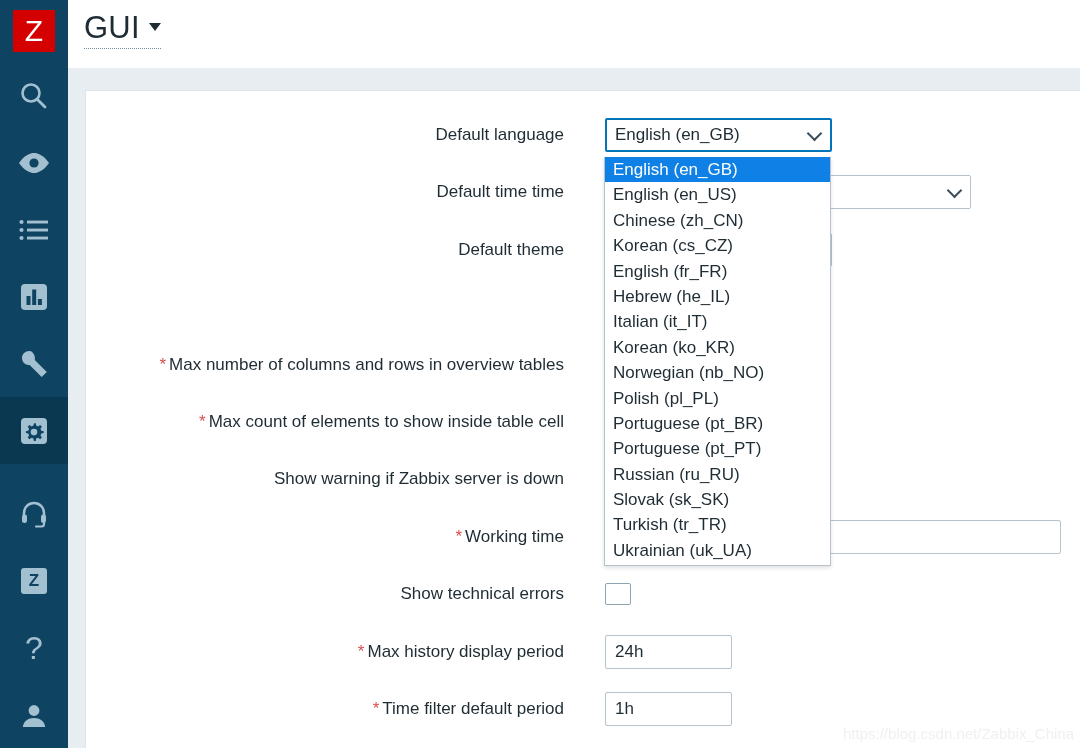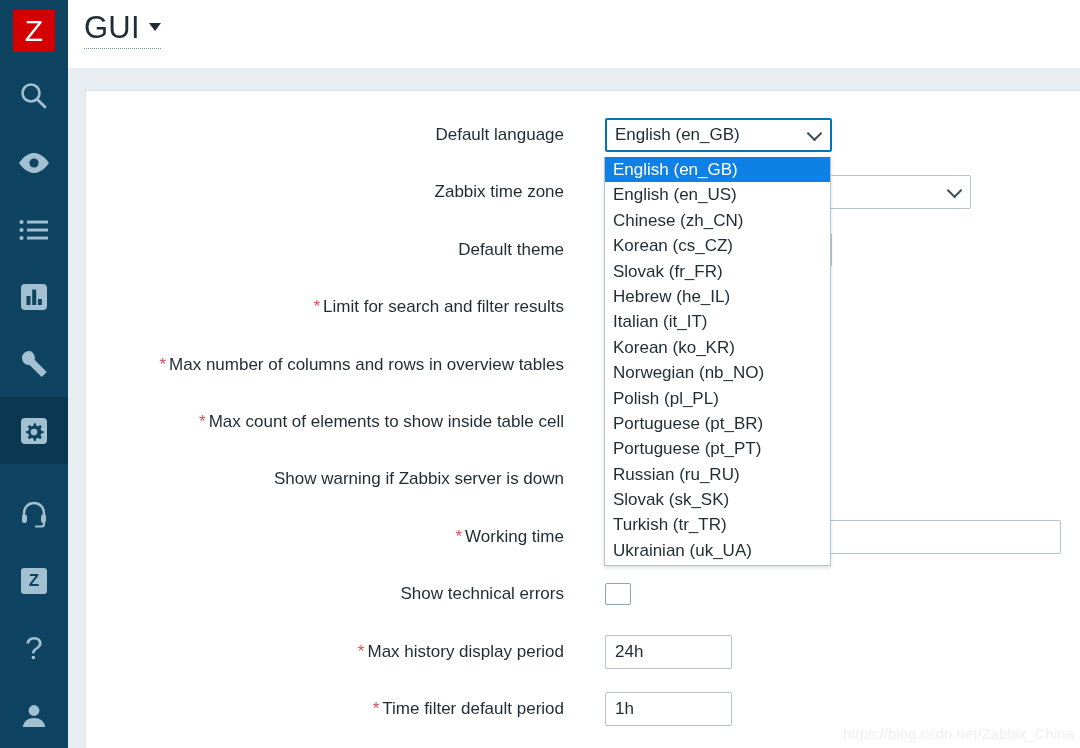--- a/index.html
+++ b/index.html
@@ -302,39 +302,38 @@
           <div class="form-row" style="top: 27px;">
             <div class="form-label"><span>Default language</span></div>
             <div class="field-wrap">
               <div class="zselect focused" style="width: 227px;">
                 <span>English (en_GB)</span>
                 <span class="chev"></span>
               </div>
             </div>
           </div>
           <div class="form-row" style="top: 84.4px;">
-            <div class="form-label"><span>Zabbix time zone</span></div>
+            <div class="form-label"><span>Default time time</span></div>
             <div class="field-wrap">
               <div class="zselect" style="width: 366px;">
                 <span></span>
                 <span class="chev"></span>
               </div>
             </div>
           </div>
           <div class="form-row" style="top: 141.8px;">
             <div class="form-label"><span>Default theme</span></div>
             <div class="field-wrap">
               <div class="zselect" style="width: 227px;">
                 <span></span>
                 <span class="chev"></span>
               </div>
             </div>
           </div>
           <div class="form-row" style="top: 199.2px;">
-            <div class="form-label"><span class="req-star">*</span><span>Limit for search and filter results</span></div>
             <div class="field-wrap">
               <div class="ztext" style="width: 127px;">
                 <span></span>
               </div>
             </div>
           </div>
           <div class="form-row" style="top: 256.6px;">
             <div class="form-label"><span class="req-star">*</span><span>Max number of columns and rows in overview tables</span></div>
             <div class="field-wrap">
               <div class="ztext" style="width: 127px;">
@@ -388,21 +387,21 @@
           </div>
         </div>
     </div>
   </div>
 
   <div id="dropdown">
       <div class="dd-option selected">English (en_GB)</div>
       <div class="dd-option">English (en_US)</div>
       <div class="dd-option">Chinese (zh_CN)</div>
       <div class="dd-option">Korean (cs_CZ)</div>
-      <div class="dd-option">Slovak (fr_FR)</div>
+      <div class="dd-option">English (fr_FR)</div>
       <div class="dd-option">Hebrew (he_IL)</div>
       <div class="dd-option">Italian (it_IT)</div>
       <div class="dd-option">Korean (ko_KR)</div>
       <div class="dd-option">Norwegian (nb_NO)</div>
       <div class="dd-option">Polish (pl_PL)</div>
       <div class="dd-option">Portuguese (pt_BR)</div>
       <div class="dd-option">Portuguese (pt_PT)</div>
       <div class="dd-option">Russian (ru_RU)</div>
       <div class="dd-option">Slovak (sk_SK)</div>
       <div class="dd-option">Turkish (tr_TR)</div>

